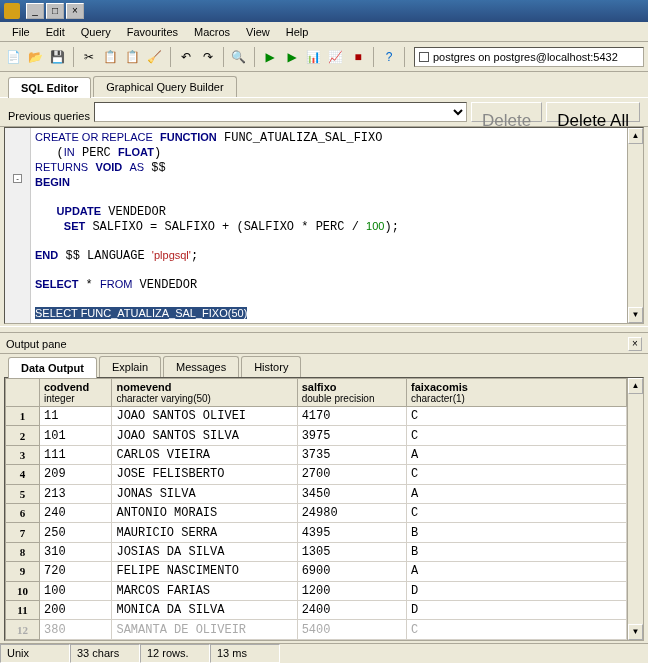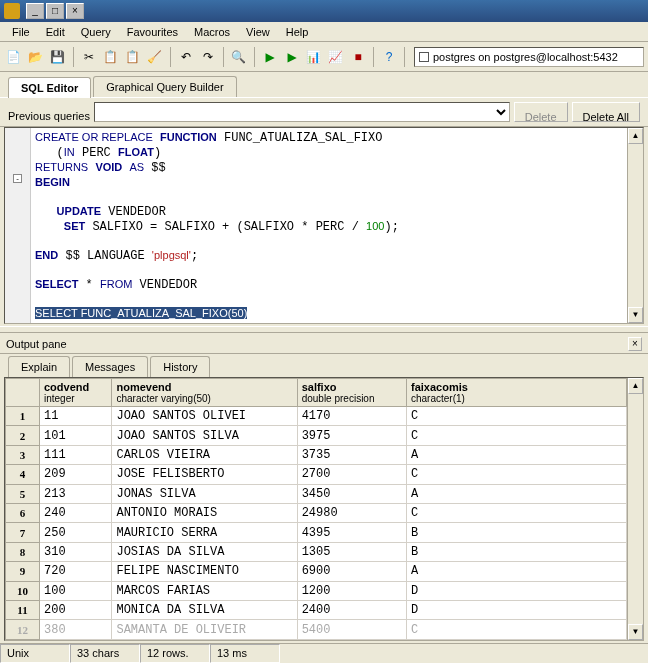--- a/index.html
+++ b/index.html
@@ -13,21 +13,21 @@
 .toolbar { background: #ece9d8; height: 30px; display: flex; align-items: center; padding: 2px 4px; border-bottom: 1px solid #aca899; gap: 2px; }
 .tbtn { width: 20px; height: 20px; border: 1px solid transparent; display: flex; align-items: center; justify-content: center; cursor: pointer; font-size: 12px; }
 .tsep { width: 1px; height: 20px; background: #aca899; margin: 0 3px; }
 .dbbox { flex: 1; background: #fff; border: 1px inset #aca899; height: 20px; padding: 2px 4px; display: flex; align-items: center; gap: 4px; margin-left: 4px; }
 .dbbox .sq { width: 10px; height: 10px; border: 1px solid #555; display: inline-block; }
 .tabs { display: flex; padding: 4px 8px 0 8px; background: #ece9d8; }
 .tab { padding: 4px 12px; border: 1px solid #aca899; border-bottom: none; background: #ece9d8; margin-right: 2px; cursor: pointer; border-radius: 3px 3px 0 0; position: relative; }
 .tab.active { background: #fff; font-weight: bold; z-index: 2; top: 1px; }
 .prevq { display: flex; align-items: flex-end; padding: 4px 8px; background: #ece9d8; gap: 4px; border-top: 1px solid #fff; border-bottom: 1px solid #aca899; }
 .prevq select { flex: 1; height: 20px; border: 1px inset #aca899; background: #fff; }
-.btn { height: 20px; padding: 8px 10px; border: 1px outset #fff; background: #ece9d8; cursor: pointer; font-size: 11px; }
+.btn { height: 20px; padding: 8px 10px; border: 1px outset #fff; background: #ece9d8; cursor: pointer; font-size: 17px; }
 .btn.dis { color: #888; }
 .editor-wrap { flex: 0 0 190px; background: #fff; border: 1px inset #aca899; margin: 0 4px; position: relative; display: flex; }
 .gutter { width: 26px; background: #f0f0f0; border-right: 1px solid #ccc; font-family: "Courier New", monospace; font-size: 12px; padding-top: 2px; }
 .fold { width: 9px; height: 9px; border: 1px solid #888; font-size: 8px; line-height: 7px; text-align: center; margin: 2px auto; cursor: pointer; background: #fff; }
 .code { flex: 1; font-family: "Courier New", monospace; font-size: 12px; line-height: 14px; padding: 2px 4px; white-space: pre; overflow: auto; }
 .kw-blue   { color: #00007f; }
 .kw-navyb  { color: #00007f; font-weight: bold; }
 .kw-red    { color: #b22222; }
 .kw-green  { color: #008000; }
 .hl { background: #2a4c7f; color: #fff; }
@@ -138,20 +138,21 @@
 </div>
 
 <div class="splitter"></div>
 
 <div class="outpane-hdr">
   <span class="lbl">Output pane</span>
   <span class="close">×</span>
 </div>
 
 <div class="tabs" style="padding-top:2px">
+  <div class="tab active">Data Output</div>
   <div class="tab">Explain</div>
   <div class="tab">Messages</div>
   <div class="tab">History</div>
 </div>
 
 <div class="grid-wrap">
   <table class="grid">
     <thead>
       <tr>
         <th class="rownum"></th>

